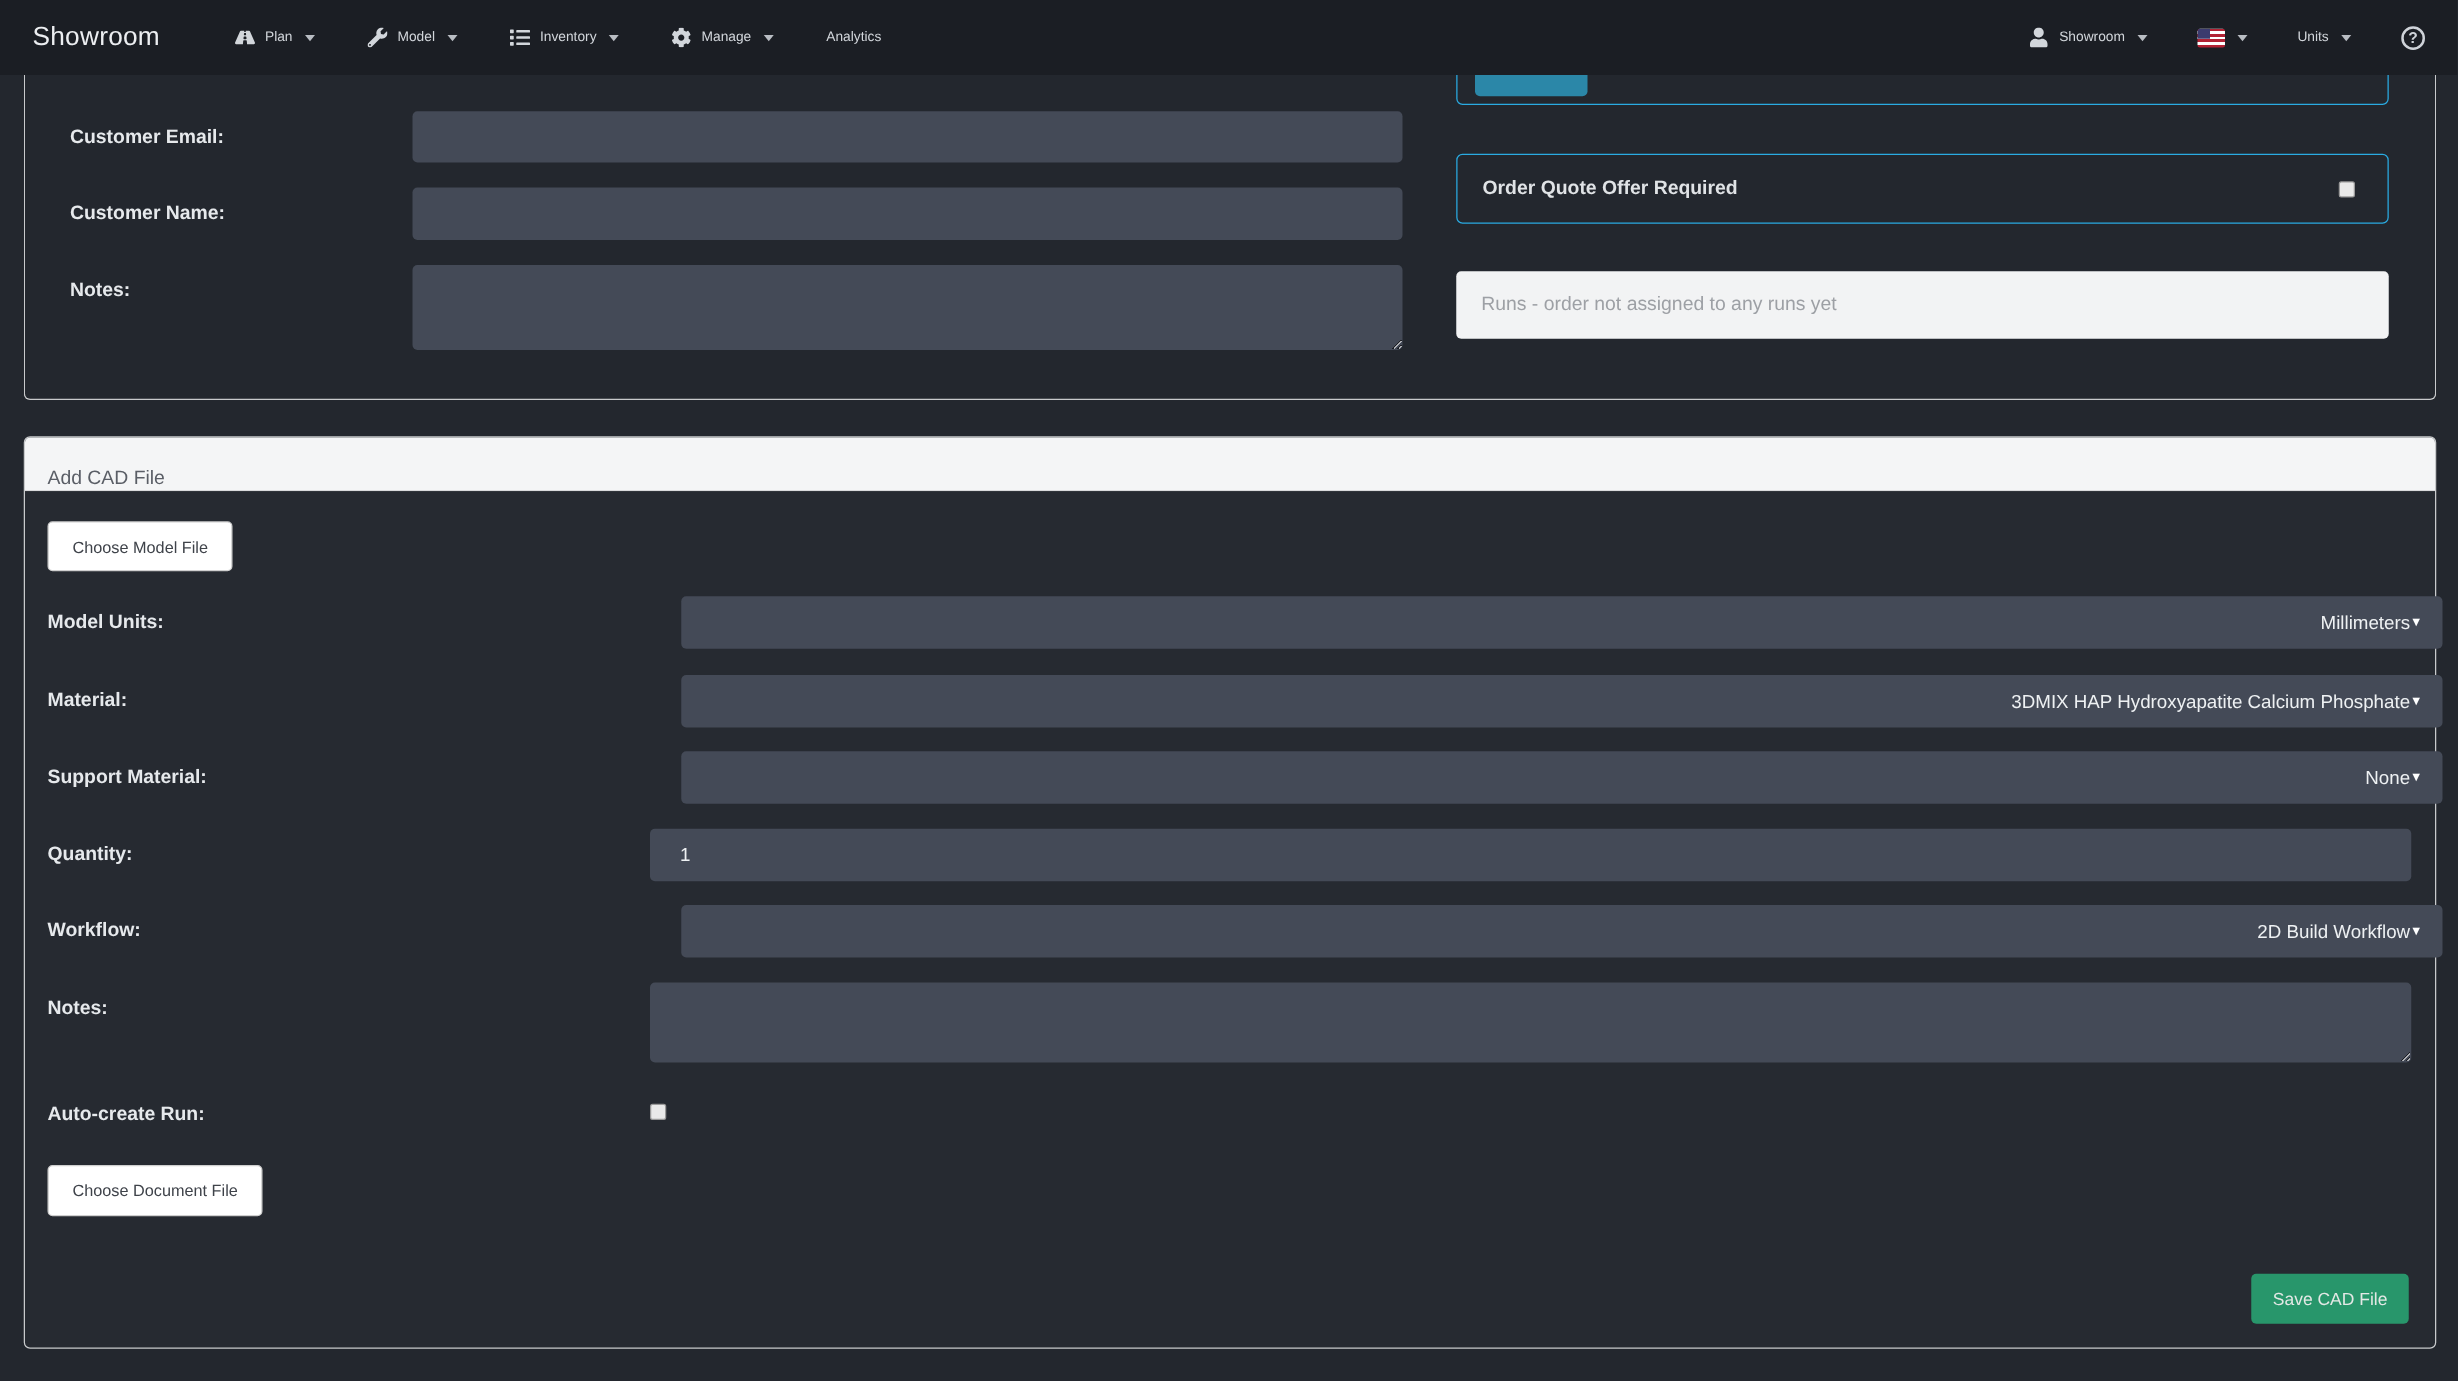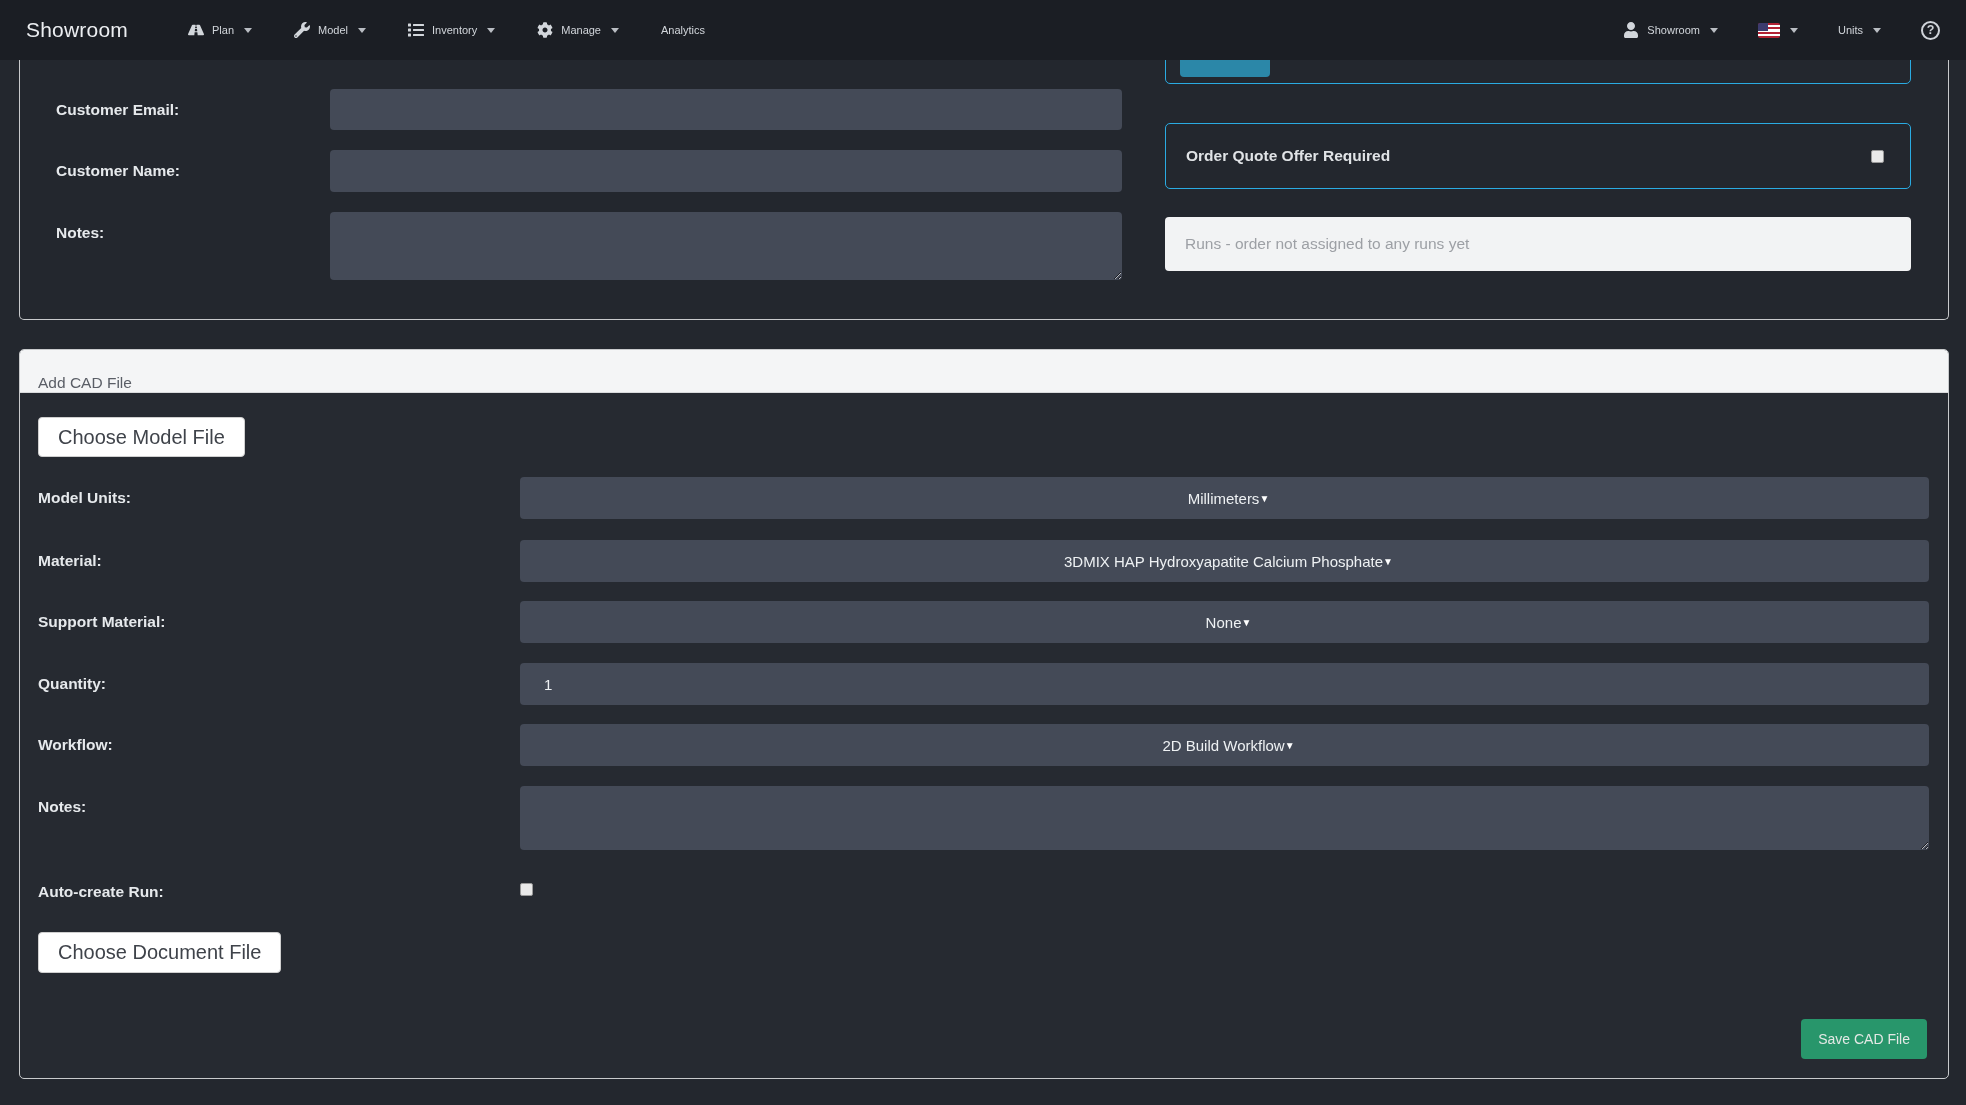--- a/index.html
+++ b/index.html
@@ -71,21 +71,21 @@
   .input-name{height:42px;}
   .textarea-notes{height:68px;}
   .right-col-box{position:absolute;left:1145px;width:746px;}
   .cyan-box{border:1px solid var(--accent-cyan);border-radius:5px;background:var(--page-bg);}
   .quote-top-box{top:-40px;height:64px;}
   .teal-btn{
     position:absolute;left:14px;top:18px;width:90px;height:38px;
     background:var(--teal);border:none;border-radius:4px;cursor:pointer;
   }
   .quote-required-box{
-    top:63px;height:66px;display:flex;align-items:center;justify-content:space-between;
+    top:63px;height:56px;display:flex;align-items:center;justify-content:space-between;
     padding:0 26px 0 20px;
   }
   .quote-required-box .q-label{color:#e0e3e6;font-weight:bold;font-size:15.5px;}
   .checkbox{
     display:inline-block;width:13px;height:13px;border-radius:2px;
     background:#e9e9e9;border:1px solid #9a9a9a;cursor:pointer;flex:0 0 auto;
   }
   .runs-box{
     top:157px;height:54px;background:#f2f3f4;border-radius:4px;
     display:flex;align-items:center;padding-left:20px;
@@ -99,37 +99,37 @@
   }
   .cad-header{
     height:43px;background:#f4f5f6;border-bottom:1px solid #d9dadc;
     border-radius:4px 4px 0 0;display:flex;align-items:flex-end;
     padding-left:18px;color:#5a5e66;font-size:15.5px;
   }
   .cad-body{position:relative;height:686px;}
   .white-btn{
     position:absolute;left:18px;height:40px;padding:0 19px;
     background:#ffffff;border:1px solid #cfcfcf;border-radius:4px;
-    color:#3f434a;font-size:20px;cursor:pointer;
+    color:#3f434a;font-size:13px;cursor:pointer;
     font-family:"Liberation Sans", sans-serif;
   }
   .btn-model{top:24px;}
   .btn-document{top:539px;height:41px;}
   .cad-label{
     position:absolute;left:18px;color:var(--label-color);
     font-weight:bold;font-size:15.5px;line-height:42px;white-space:nowrap;
   }
   .cad-control{
     position:absolute;left:500px;width:1409px;height:42px;
     background:var(--control-bg);border-radius:4px;border:none;
     color:#eef1f3;font-size:15px;
   }
   .fake-select{
-    display:flex;align-items:center;justify-content:center;
-    padding:0 16px 0 24px;cursor:pointer;
+    display:flex;align-items:center;justify-content:flex-end;
+    padding:0 16px 0 24px;cursor:pointer;margin-left:25px;
   }
   .fake-select .sel-caret{font-size:10px;color:#ffffff;}
   input.cad-control{padding:0 24px;outline:none;font-family:"Liberation Sans", sans-serif;}
   textarea.cad-control{height:64px;resize:both;padding:9px 24px;outline:none;font-family:"Liberation Sans", sans-serif;}
   .r-units{top:84px;}
   .r-material{top:147px;}
   .r-support{top:208px;}
   .r-qty{top:270px;}
   .r-workflow{top:331px;}
   .r-notes{top:393px;}

